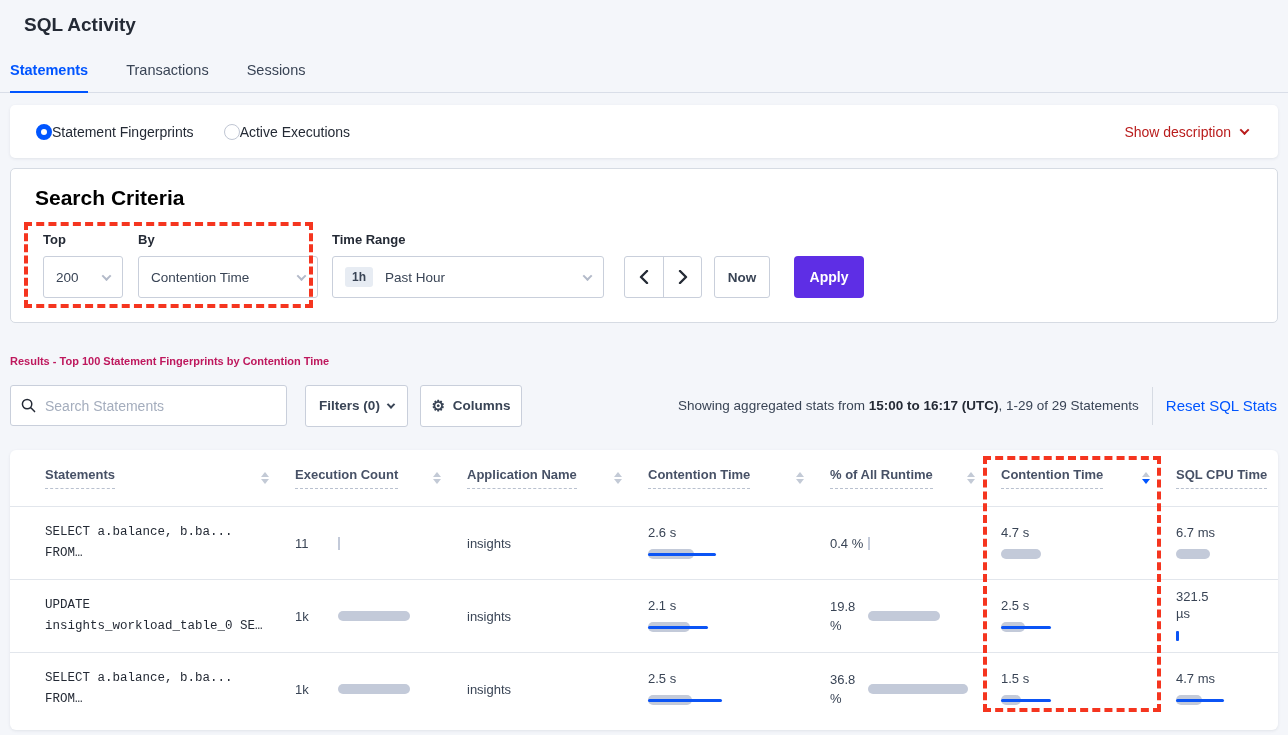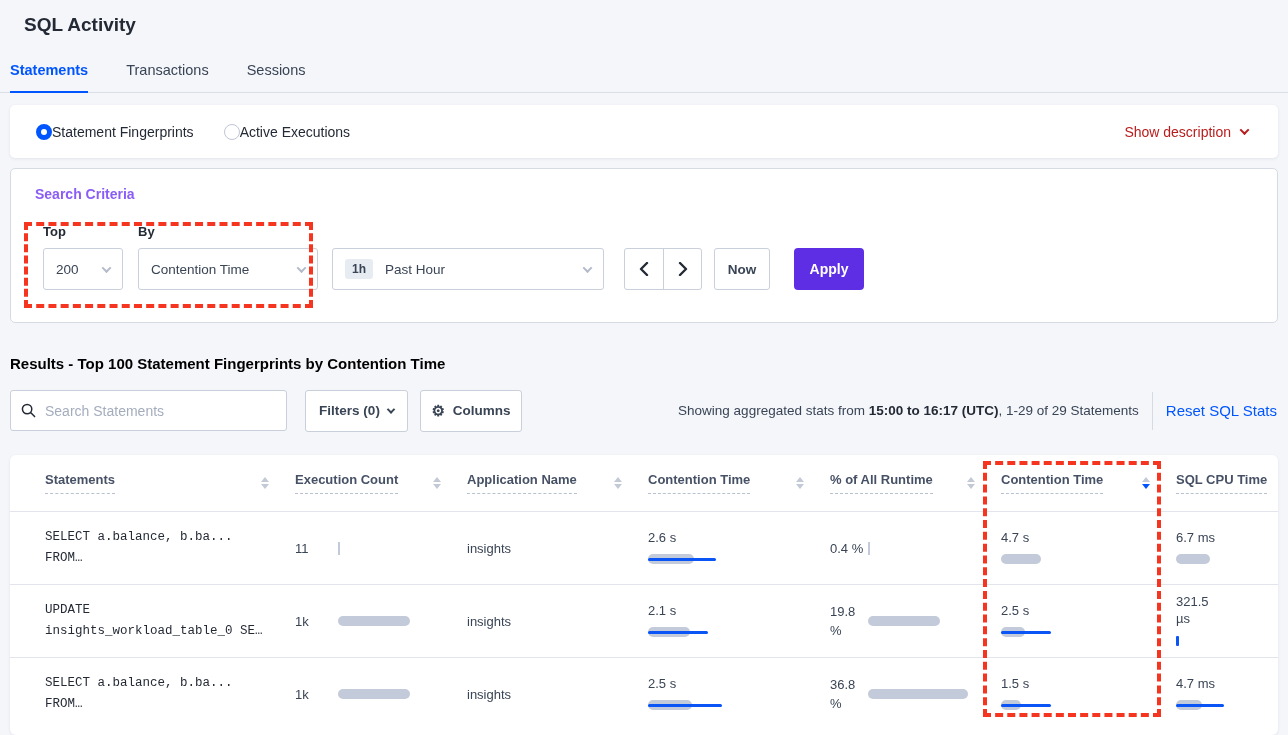--- a/index.html
+++ b/index.html
@@ -21,21 +21,21 @@
   .radio-opt { display:flex; align-items:center; cursor:pointer; }
   .radio { width:16px; height:16px; border-radius:50%; background:#fff; }
   .radio.on { border:5px solid #0055ff; }
   .radio.off { border:1px solid #c0c6d3; }
   .radio-label { font-size:14px; color:#242a35; }
   .show-desc { display:flex; align-items:center; gap:10px; font-size:14px; color:#b91c1c; cursor:pointer; }
   .chev { display:inline-block; width:7px; height:7px; border-right:2px solid currentColor; border-bottom:2px solid currentColor; transform:rotate(45deg) translate(-1px,-1px); }
 
   
   .criteria-card { position:relative; margin:10px 10px 0; height:155px; border:1px solid #d6dbe3; box-shadow:none; padding:17px 24px; }
-  .criteria-title { font-size:14px; font-weight:bold; color:#8b5cf6; }
+  .criteria-title { font-size:21px; font-weight:bold; color:#000000; }
   .criteria-row { display:flex; align-items:flex-end; margin-top:22px; padding-left:8px; }
   .field { display:flex; flex-direction:column; }
   .field-label { font-size:13px; font-weight:bold; color:#242a35; margin-bottom:9px; }
   .select { height:42px; border:1px solid #c9cfdb; border-radius:3px; background:#fff; display:flex; align-items:center; padding:0 12px; font-size:13.5px; color:#394455; cursor:pointer; }
   .select .chev { color:#b3bac9; margin-left:auto; }
   .sel-top { width:80px; }
   .sel-by { width:180px; margin-left:15px; }
   .sel-time { width:272px; margin-left:14px; }
   .time-badge { background:#e7ecf3; color:#394455; font-weight:bold; font-size:12px; border-radius:3px; padding:3px 7px; margin-right:12px; }
   .arrow-group { display:flex; margin-left:20px; border:1px solid #c9cfdb; border-radius:3px; height:42px; background:#fff; }
@@ -43,21 +43,21 @@
   .arrow-btn + .arrow-btn { border-left:1px solid #c9cfdb; }
   .btn { height:42px; border:1px solid #c9cfdb; border-radius:3px; background:#fff; font-size:13.5px; font-weight:bold; color:#394455; display:flex; align-items:center; justify-content:center; cursor:pointer; }
   .btn-now { width:56px; margin-left:12px; }
   .btn-apply { width:70px; margin-left:24px; background:#5e2ee5; border:none; color:#fff; border-radius:4px; font-size:14px; }
 
   .annotation { position:absolute; border:4px dashed #f5351f; pointer-events:none; z-index:6; }
   .ann-topby { left:13px; top:53px; width:289px; height:86px; }
   .ann-contention { left:973px; top:6px; width:178px; height:256px; }
 
   
-  .results-heading { font-size:15px; font-weight:bold; color:#000000; margin:32px 0 0 10px; }
+  .results-heading { font-size:11px; font-weight:bold; color:#be185d; margin:32px 0 0 10px; }
   .controls-row { display:flex; align-items:center; margin:18px 10px 0; height:41px; }
   .search-box { width:277px; height:41px; border:1px solid #c9cfdb; border-radius:3px; background:#fff; display:flex; align-items:center; padding:0 10px; }
   .search-box input { border:none; outline:none; font-size:14px; color:#a16207; width:100%; font-family:"Liberation Sans",sans-serif; }
   .search-box input::placeholder { color:#a4adbd; }
   .btn-filters { width:103px; margin-left:18px; gap:8px; }
   .btn-filters .chev { width:6px; height:6px; }
   .btn-columns { width:102px; margin-left:12px; gap:8px; }
   .gear { font-size:15px; color:#394455; line-height:1; }
   .stats-text { margin-left:auto; font-size:13.5px; color:#394455; white-space:nowrap; }
   .stats-text b { color:#242a35; }
@@ -134,20 +134,21 @@
         </div>
       </div>
       <div class="field" style="margin-left:15px;">
         <span class="field-label">By</span>
         <div class="select sel-by" style="margin-left:0;">
           <span>Contention Time</span>
           <span class="chev"></span>
         </div>
       </div>
       <div class="field" style="margin-left:14px;">
+        <span class="field-label">Time Range</span>
         <div class="select sel-time" style="margin-left:0;">
           <span class="time-badge">1h</span>
           <span>Past Hour</span>
           <span class="chev"></span>
         </div>
       </div>
       <div class="arrow-group">
         <div class="arrow-btn">
           <svg width="10" height="14" viewBox="0 0 10 14">
               <path d="M8 1 L2 7 L8 13" stroke="#242a35" stroke-width="2.4" fill="none" stroke-linecap="round" stroke-linejoin="round"></path>

